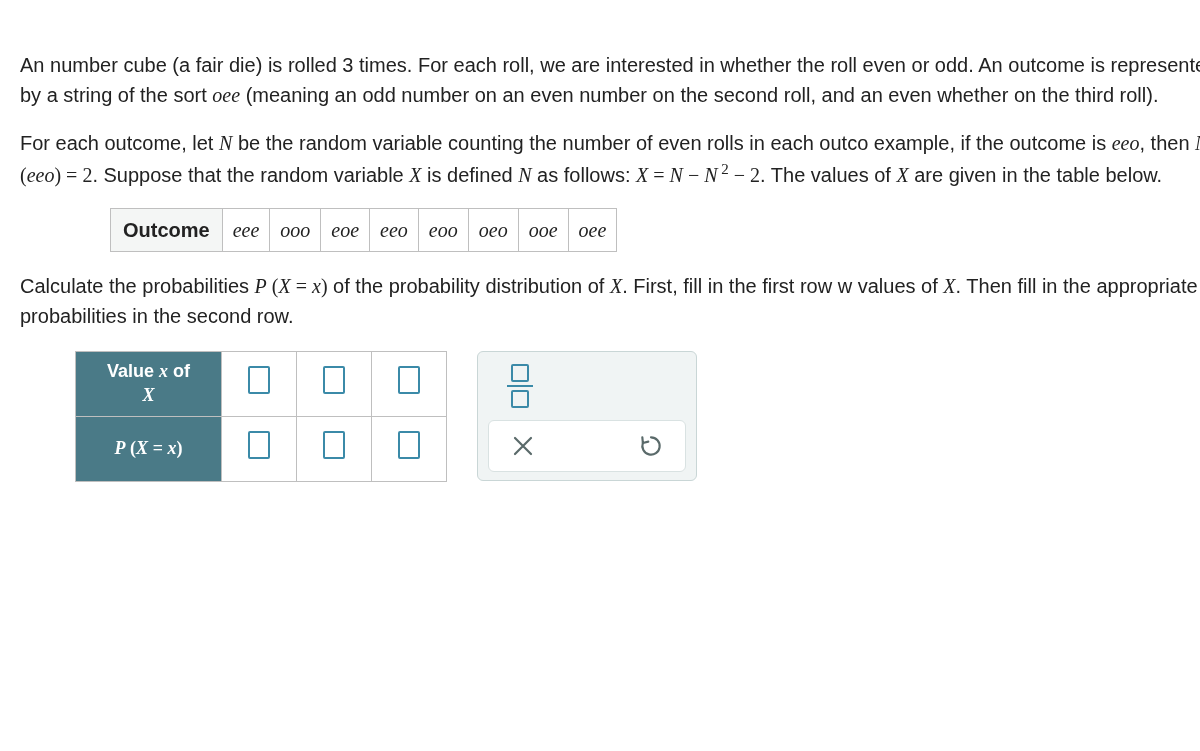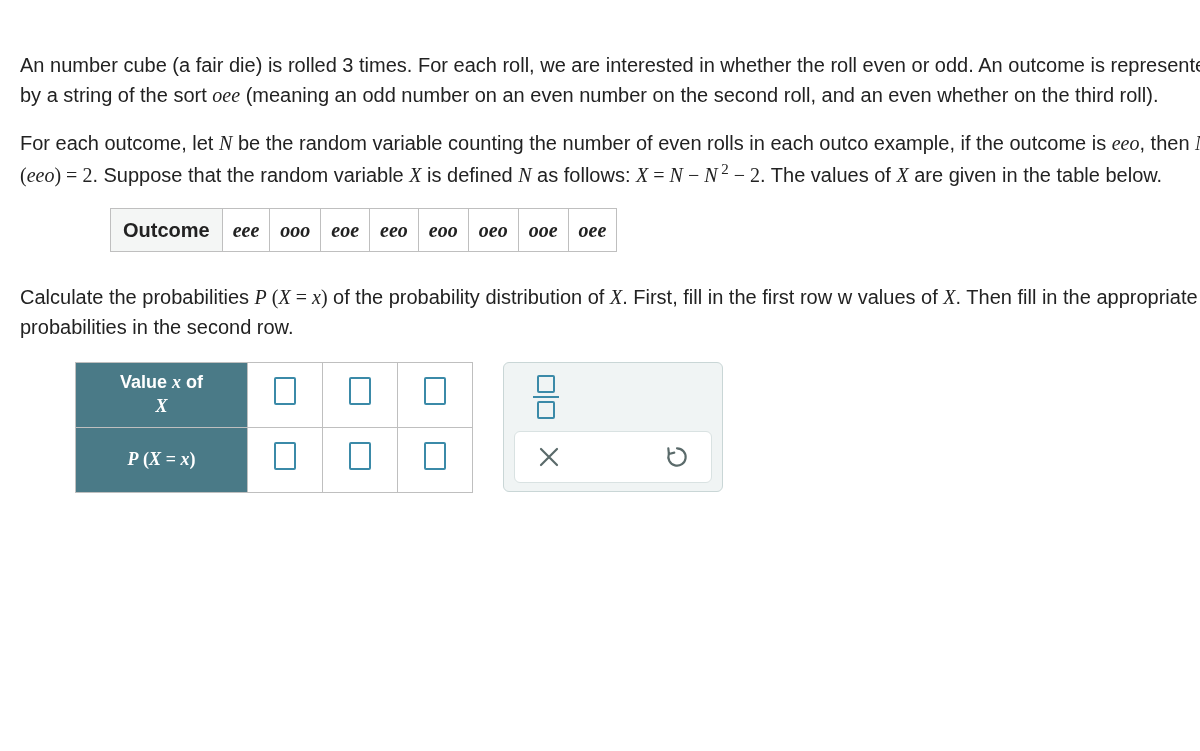--- a/index.html
+++ b/index.html
@@ -14,28 +14,28 @@
     .content { width: 1200px; }
     p { margin-bottom: 18px; }
     .math-var { font-style: italic; font-family: 'Times New Roman', serif; }
     .math { font-family: 'Times New Roman', serif; }
     sup { font-size: 0.75em; }
     .outcome-text { font-style: italic; font-family: 'Times New Roman', serif; }
 
     
     .outcome-table {
       border-collapse: collapse;
-      margin: 10px 0 30px 90px;
+      margin: 10px 0 19px 90px;
     }
     .outcome-table th, .outcome-table td {
       border: 1px solid #bfbfbf;
       padding: 2px 10px;
       text-align: center;
       font-size: 20px;
-      font-weight: bold;
+      font-weight: normal;
     }
     .outcome-table th {
       background: #f4f6f5;
       font-weight: bold;
       text-align: left;
       padding: 6px 12px;
     }
     .outcome-table td.outcome-cell { font-style: italic; font-family: 'Times New Roman', serif; }
     .outcome-table td.value-cell { font-family: 'Times New Roman', serif; }
 
@@ -53,21 +53,21 @@
       border: 1px solid #bfbfbf;
       text-align: center;
       vertical-align: middle;
     }
     .answer-table th {
       background: #4a7a87;
       color: #fff;
       font-weight: bold;
       padding: 2px 14px;
       font-size: 18px;
-      width: 172px;
+      width: 146px;
     }
     .answer-table td {
       width: 75px;
       height: 65px;
       background: #fff;
     }
     .input-box {
       display: inline-block;
       width: 22px;
       height: 28px;

